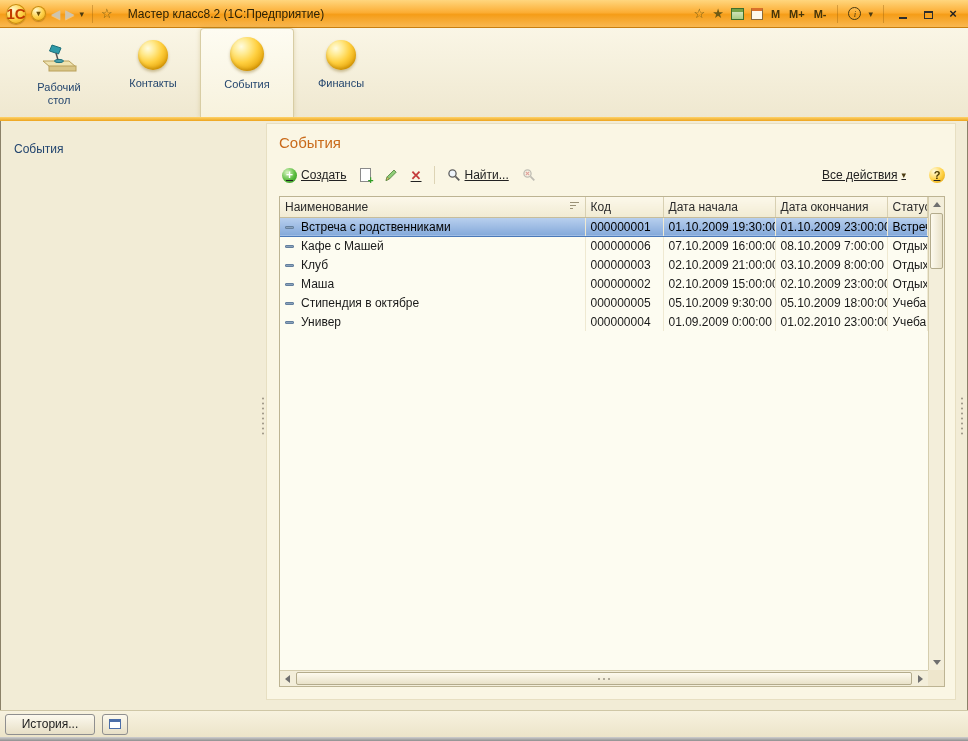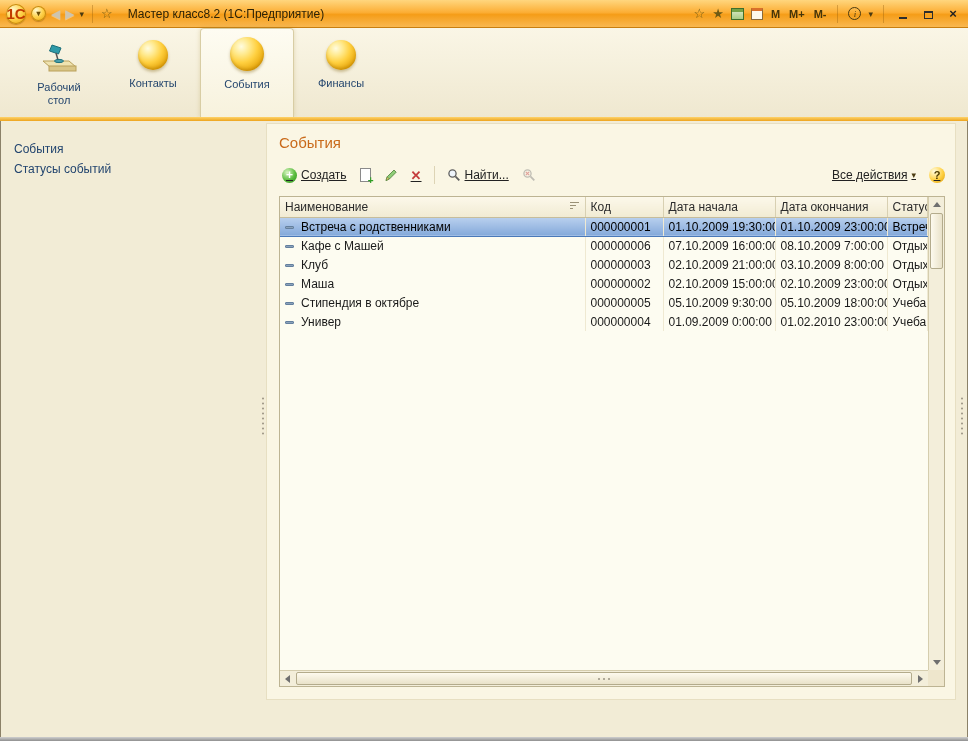--- a/index.html
+++ b/index.html
@@ -89,21 +89,21 @@
     width:15px;height:15px;border-radius:50%; position:relative;
     background: radial-gradient(circle at 35% 30%, #d9f5c2, #58bb3c 55%, #2f8f24);
     color:#fff; font-size:12px; font-weight:bold; line-height:14px; text-align:center;
   }
   .icon-plus-circle::before { content:"+"; }
   .icon-doc { width:11px;height:14px;background:#fff;border:1px solid #8a8a8a; position:relative; }
   .icon-doc::after { content:"+"; position:absolute; right:-4px; bottom:-5px; color:#2f9e24; font-weight:bold; font-size:10px; }
   .icon-x { color:#c43c3c; font-weight:bold; font-size:13px; line-height:13px; }
   .tool-sep { width:1px; height:18px; background:#ddd4b5; margin:0 2px; }
   .dim { opacity:.45; }
-  .toolbar-right { margin-left:auto; display:flex; align-items:center; gap:10px; }
+  .toolbar-right { margin-left:auto; display:flex; align-items:center; gap:20px; }
   .help-sphere {
     width:16px;height:16px;border-radius:50%;
     background: radial-gradient(circle at 33% 28%, #fffce0, #ffd040 55%, #d99a0a);
     display:flex;align-items:center;justify-content:center;
     font-size:11px;font-weight:bold;color:#4a3a00;
   }
 
   
   .table-wrap { position:absolute; left:12px; right:10px; top:72px; bottom:12px; border:1px solid #bdb493; background:#fdfcf1; }
   .grid { position:absolute; left:0; top:0; right:16px; bottom:16px; overflow:hidden; }
@@ -212,21 +212,20 @@
     <div class="tab">
       <span class="sphere"></span>
       <span class="lbl">Финансы</span>
     </div>
   </div>
   <div class="accent"></div>
 
   <div class="appbody">
     <div class="sidebar">
       <div class="side-link">События</div>
-      <div class="side-link">Статусы событий</div>
     </div>
 
     <div class="splitter">
       <span class="dots">
           <i></i>
           <i></i>
           <i></i>
           <i></i>
           <i></i>
           <i></i>
@@ -387,15 +386,21 @@
           <i></i>
           <i></i>
           <i></i>
           <i></i>
           <i></i>
           <i></i>
         </span>
     </div>
   </div>
 
+  <div class="footer">
+    <div class="ftr-btn">История...</div>
+    <div class="ftr-btn ftr-icon-btn">
+      <span class="mini-win"></span>
+    </div>
+  </div>
   <div class="bottom-strip"></div>
 
 </div>
 
 </body></html>

